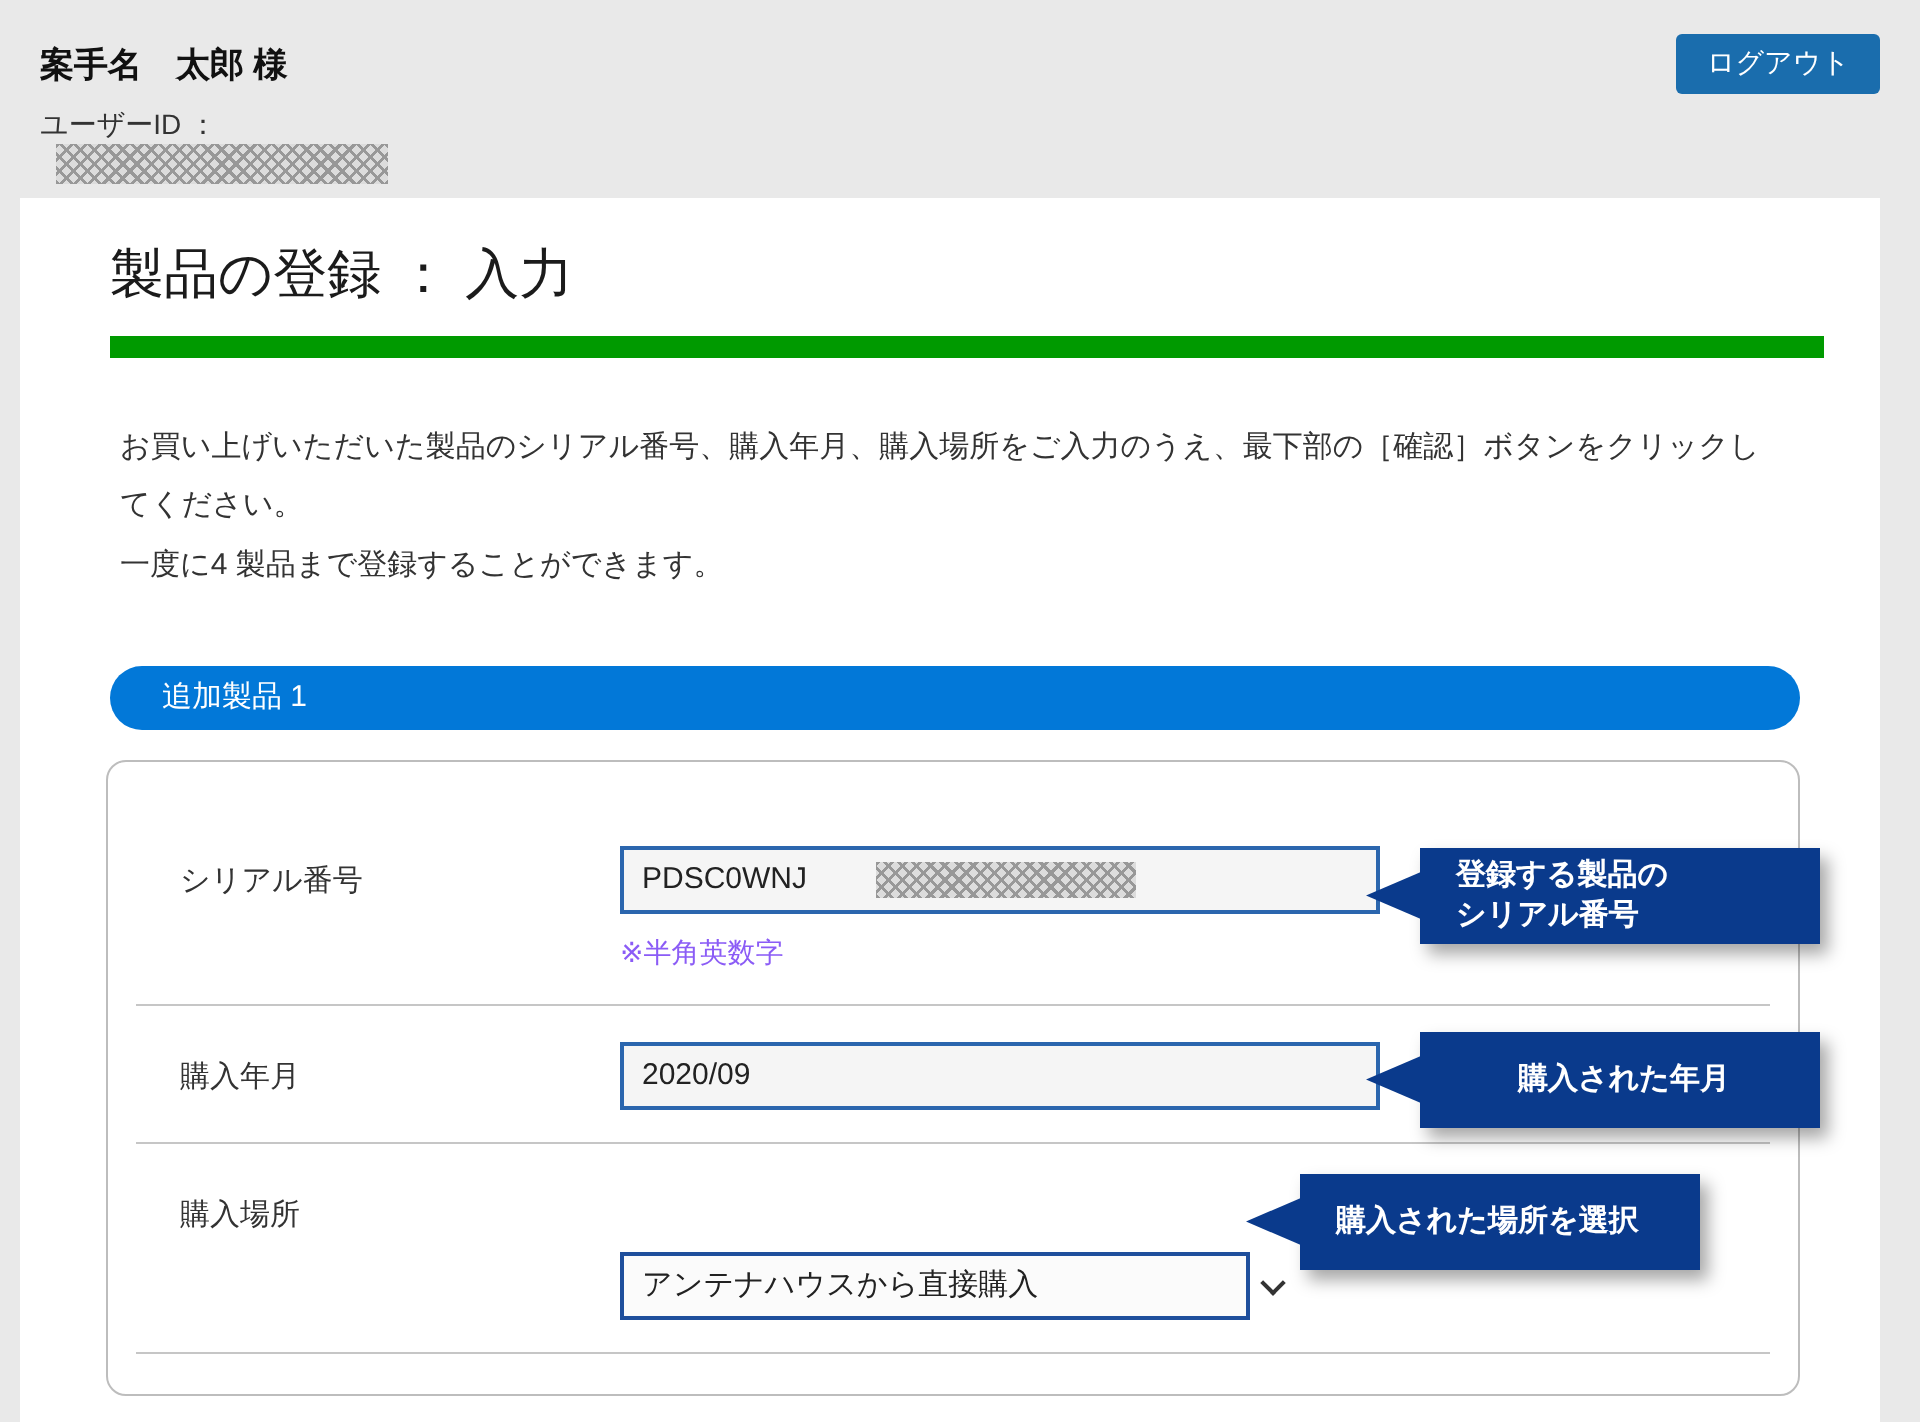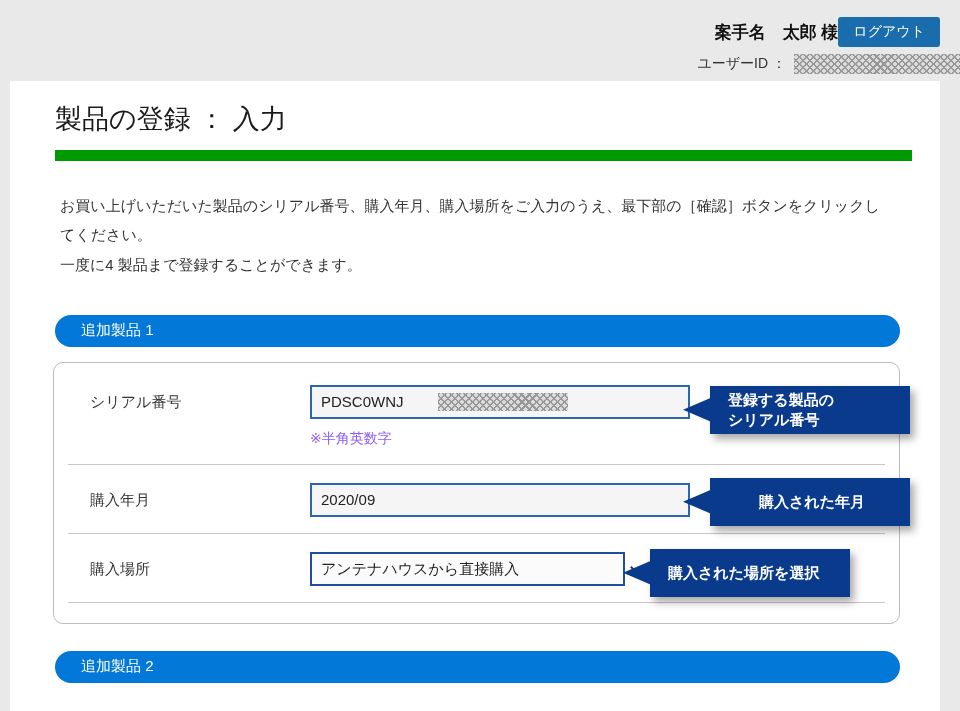--- a/index.html
+++ b/index.html
@@ -5,28 +5,28 @@
   * { margin:0; padding:0; box-sizing:border-box; }
   html,body { width:960px; height:711px; overflow:hidden; }
   body {
     background:#e9e9e9;
     font-family:"Liberation Sans","DejaVu Sans",sans-serif;
     color:#333;
   }
   
   .header { padding:9px 20px 0; text-align:right; }
   .welcome { font-size:15px; color:#333; }
-  .user-line { margin-top:8px; display:flex; justify-content:flex-end; align-items:center; gap:0; }
+  .user-line { margin-top:8px; display:flex; justify-content:space-between; align-items:center; gap:0; }
   .user-name { font-size:17px; font-weight:bold; color:#111; }
   .logout-btn {
     background:#1a6dad; color:#fff; border:none; border-radius:3px;
     font-size:14px; padding:6px 15px; cursor:pointer;
     font-family:inherit;
   }
-  .userid-line { margin-top:7px; display:flex; justify-content:flex-end; align-items:center; font-size:14px; color:#333; }
+  .userid-line { margin-top:7px; display:flex; justify-content:flex-end; align-items:flex-start; font-size:14px; color:#333;flex-direction:column; }
   .hatch {
     background-color:#dcdcdc;
     background-image:
       repeating-linear-gradient(45deg,#989898 0,#989898 1.5px,transparent 1.5px,transparent 5px),
       repeating-linear-gradient(135deg,#989898 0,#989898 1.5px,transparent 1.5px,transparent 5px);
   }
   .userid-redacted { width:166px; height:20px; margin-left:8px; margin-right:-20px; }
   
   .panel {
     margin:7px 10px 0; background:#fff; width:930px; height:640px;
@@ -39,39 +39,39 @@
   .section-pill {
     margin:36px 40px 0 45px; height:32px; border-radius:16px;
     background:#0278d8; color:#ffffff; font-size:15px;
     display:flex; align-items:center; padding-left:26px;
   }
   .pill-2 { margin-top:27px; }
   
   .card {
     margin:15px 40px 0 43px; background:#fff;
     border:1px solid #bdbdbd; border-radius:10px;
-    padding:4px 0 20px;
+    padding:24px 0 20px;
   }
   .row {
     position:relative; margin:0 14px; padding:18px 6px 16px 22px;
     border-bottom:1px solid #c6c6c6;
     display:flex; align-items:flex-start;
   }
   .row-label { width:220px; flex:none; padding-top:8px; font-size:15px; color:#333; }
   .row-field { flex:1; }
   .text-input {
     width:380px; height:34px; border:2px solid #2b66ae; background:#f5f5f5;
     font-size:15px; color:#222; padding:0 9px;
     font-family:inherit; display:flex; align-items:center;gap:32px;
   }
   input.text-input { display:inline-block; line-height:30px; }
   .serial-redacted { width:130px; height:18px; margin-left:2px; flex:none; }
   .hint { margin-top:11px; font-size:14px; color:#8b5cf6; }
   
-  .select-wrap { position:relative; width:344px; }
+  .select-wrap { position:relative; width:344px;margin-top:36px; }
   .select-box {
     width:315px; height:34px; border:2px solid #1f4f9c; background:#fbfbfb;
     font-size:15px; color:#222; padding:0 30px 0 9px;
     appearance:none; -webkit-appearance:none; font-family:inherit; border-radius:0;
   }
   .chevron {
     position:absolute; right:13px; top:11px; width:9px; height:9px;
     border-right:2px solid #333; border-bottom:2px solid #333;
     transform:rotate(45deg); pointer-events:none;
   }

